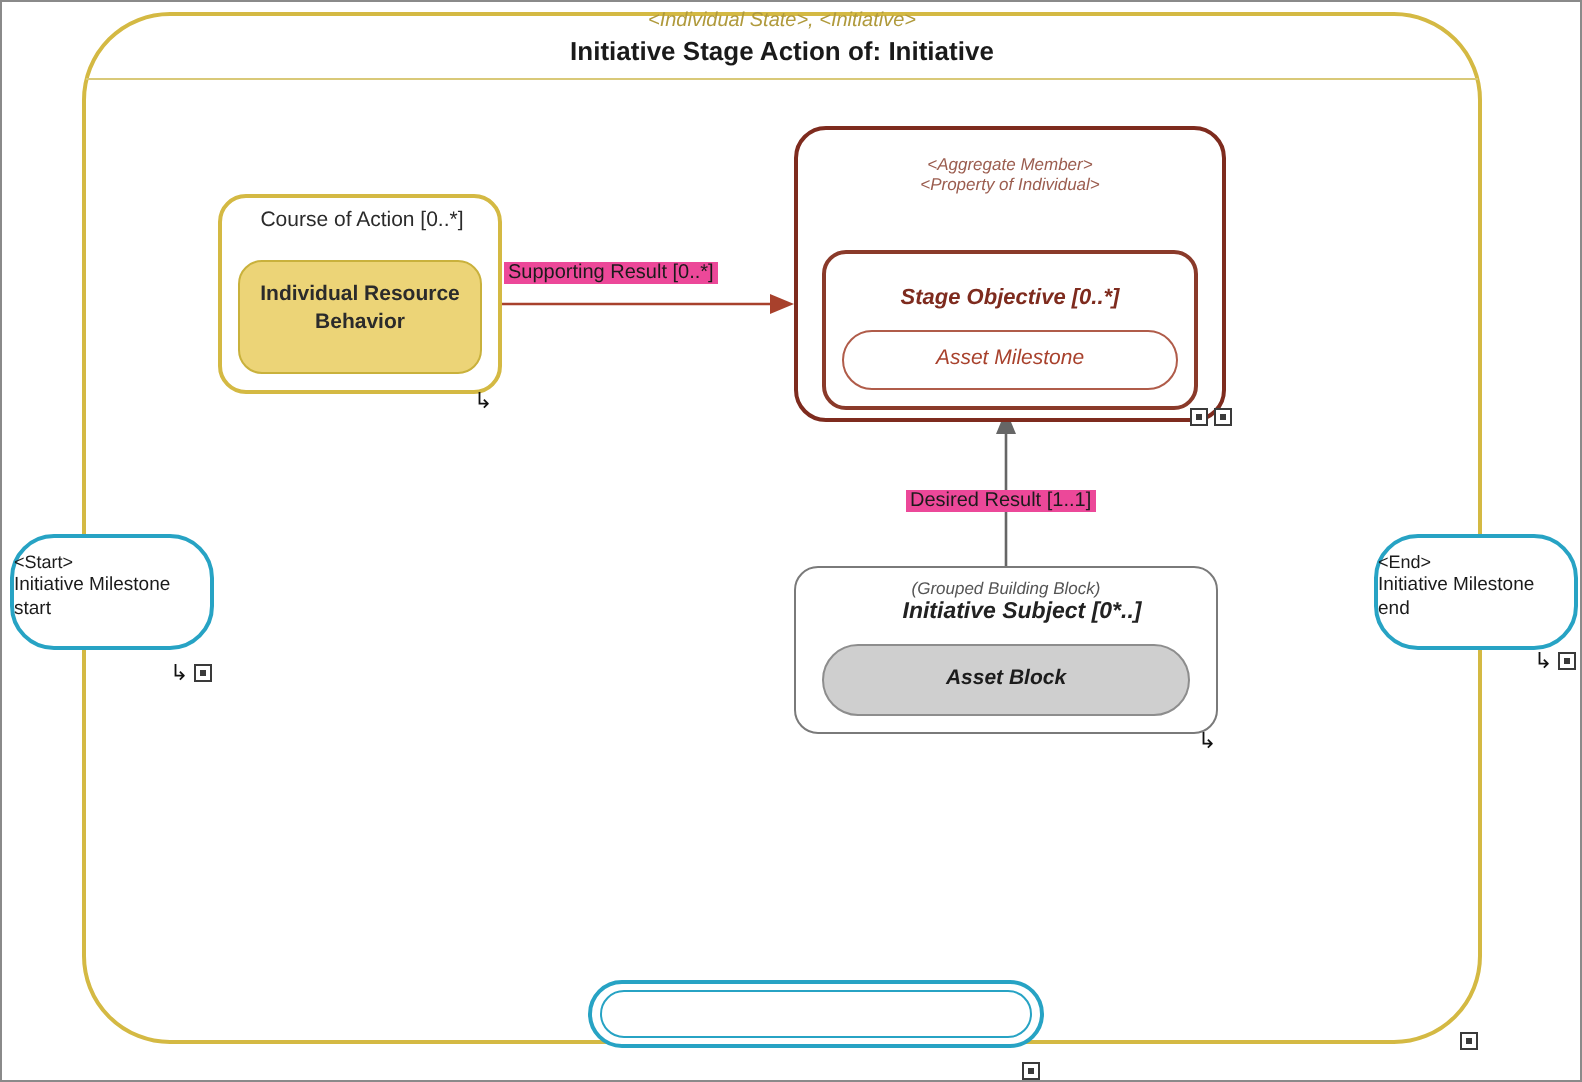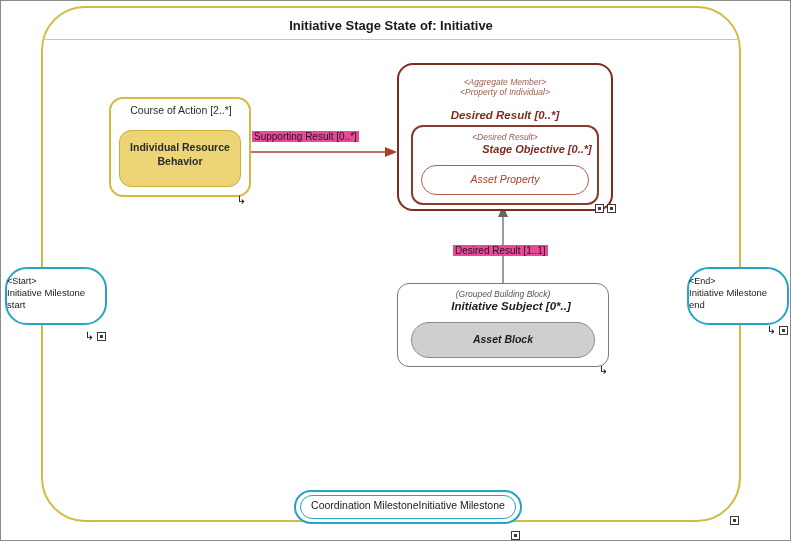--- a/index.html
+++ b/index.html
@@ -158,21 +158,20 @@
   }
   .so-title {
     left: 412px;
     top: 142px;
     width: 184px;
     text-align: center;
     font-size: 11px;
     font-style: italic;
     font-weight: bold;
     color: #7e2b1e;
-    padding-left: 32px;
   }
   .ap {
     left: 420px;
     top: 164px;
     width: 168px;
     height: 30px;
     border: 1px solid #b05c4a;
     border-radius: 15px;
     background: #ffffff;
     box-sizing: border-box;
@@ -333,38 +332,37 @@
 
     <line x1="250" y1="151" x2="386" y2="151" stroke="#a8412c" stroke-width="1.3"></line>
     <polygon points="396,151 384,146 384,156" fill="#a8412c"></polygon>
 
     <line x1="502" y1="282" x2="502" y2="214" stroke="#666666" stroke-width="1.3"></line>
     <polygon points="502,204 497,216 507,216" fill="#666666"></polygon>
   </svg>
 
   <div class="abs outer-state"></div>
   <div class="abs outer-header-line"></div>
-  <div class="abs outer-title">Initiative Stage State of: Initiative</div>
+  <div class="abs outer-stereotype">&lt;Individual State&gt;, &lt;Initiative&gt;</div>
+  <div class="abs outer-title">Initiative Stage Action of: Initiative</div>
 
   <div class="abs coa"></div>
-  <div class="abs coa-label">Course of Action [2..*]</div>
+  <div class="abs coa-label">Course of Action [0..*]</div>
   <div class="abs coa-inner"></div>
   <div class="abs coa-inner-text">Individual Resource Behavior</div>
   <div class="abs arrow-mark" style="left:236px; top:194px;">↳</div>
 
   <div class="abs dr"></div>
   <div class="abs dr-stereo2">&lt;Property of Individual&gt;</div>
   <div class="abs dr-stereo1">&lt;Aggregate Member&gt;</div>
-  <div class="abs dr-title">Desired Result [0..*]</div>
 
   <div class="abs so"></div>
-  <div class="abs so-stereo">&lt;Desired Result&gt;</div>
   <div class="abs so-title">Stage Objective [0..*]</div>
   <div class="abs ap"></div>
-  <div class="abs ap-text">Asset Property</div>
+  <div class="abs ap-text">Asset Milestone</div>
 
   <div class="abs box-mark" style="left:594px; top:203px;"></div>
   <div class="abs box-mark" style="left:606px; top:203px;"></div>
 
   <div class="abs isub"></div>
   <div class="abs isub-stereo">(Grouped Building Block)</div>
   <div class="abs isub-title">Initiative Subject [0*..]</div>
   <div class="abs ab"></div>
   <div class="abs ab-text">Asset Block</div>
   <div class="abs arrow-mark" style="left:598px; top:364px;">↳</div>
@@ -382,21 +380,20 @@
   <div class="abs ms-text ms-end-text">
     <div class="ms-stereo">&lt;End&gt;</div>
     <div>Initiative Milestone</div>
     <div>end</div>
   </div>
   <div class="abs arrow-mark" style="left:766px; top:324px;">↳</div>
   <div class="abs box-mark" style="left:778px; top:325px;"></div>
 
   <div class="abs coord-outer"></div>
   <div class="abs coord-inner"></div>
-  <div class="abs coord-text">Coordination MilestoneInitiative Milestone</div>
   <div class="abs box-mark" style="left:510px; top:530px;"></div>
 
   <div class="abs conn-label lbl-supporting">Supporting Result [0..*]</div>
   <div class="abs conn-label lbl-desired">Desired Result [1..1]</div>
 
   <div class="abs box-mark" style="left:729px; top:515px;"></div>
 
 </div>
 
 </body></html>

